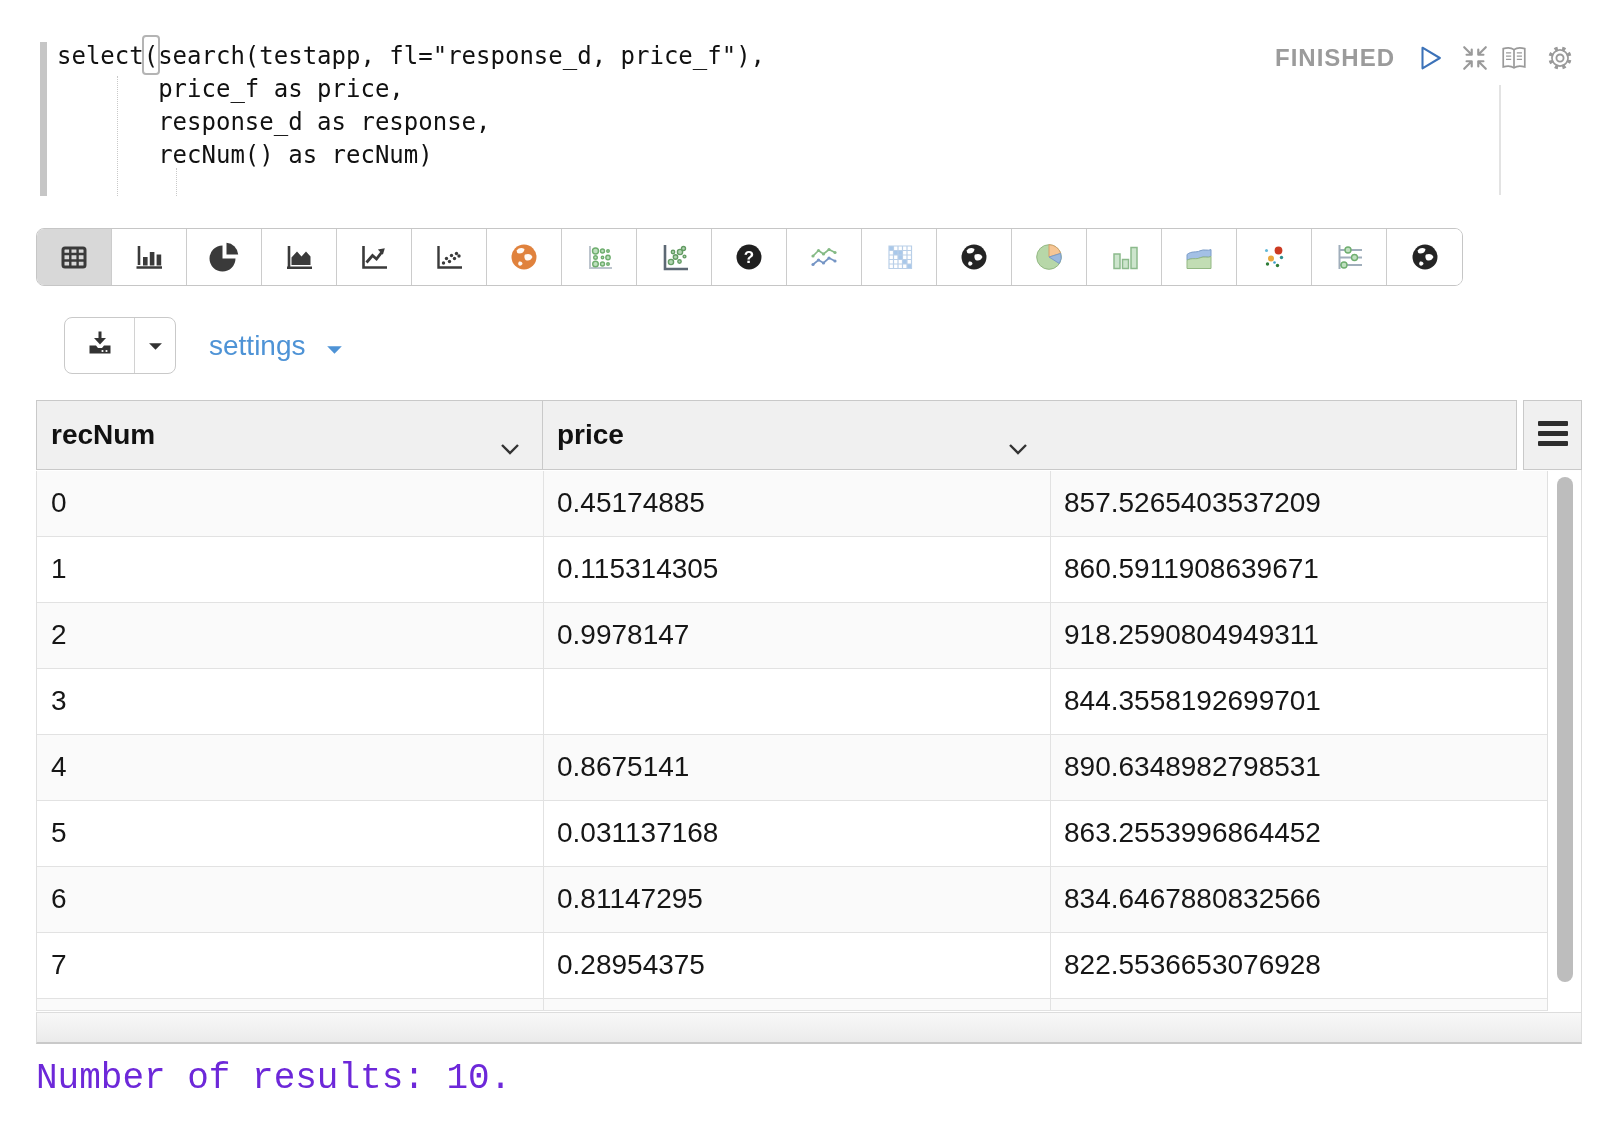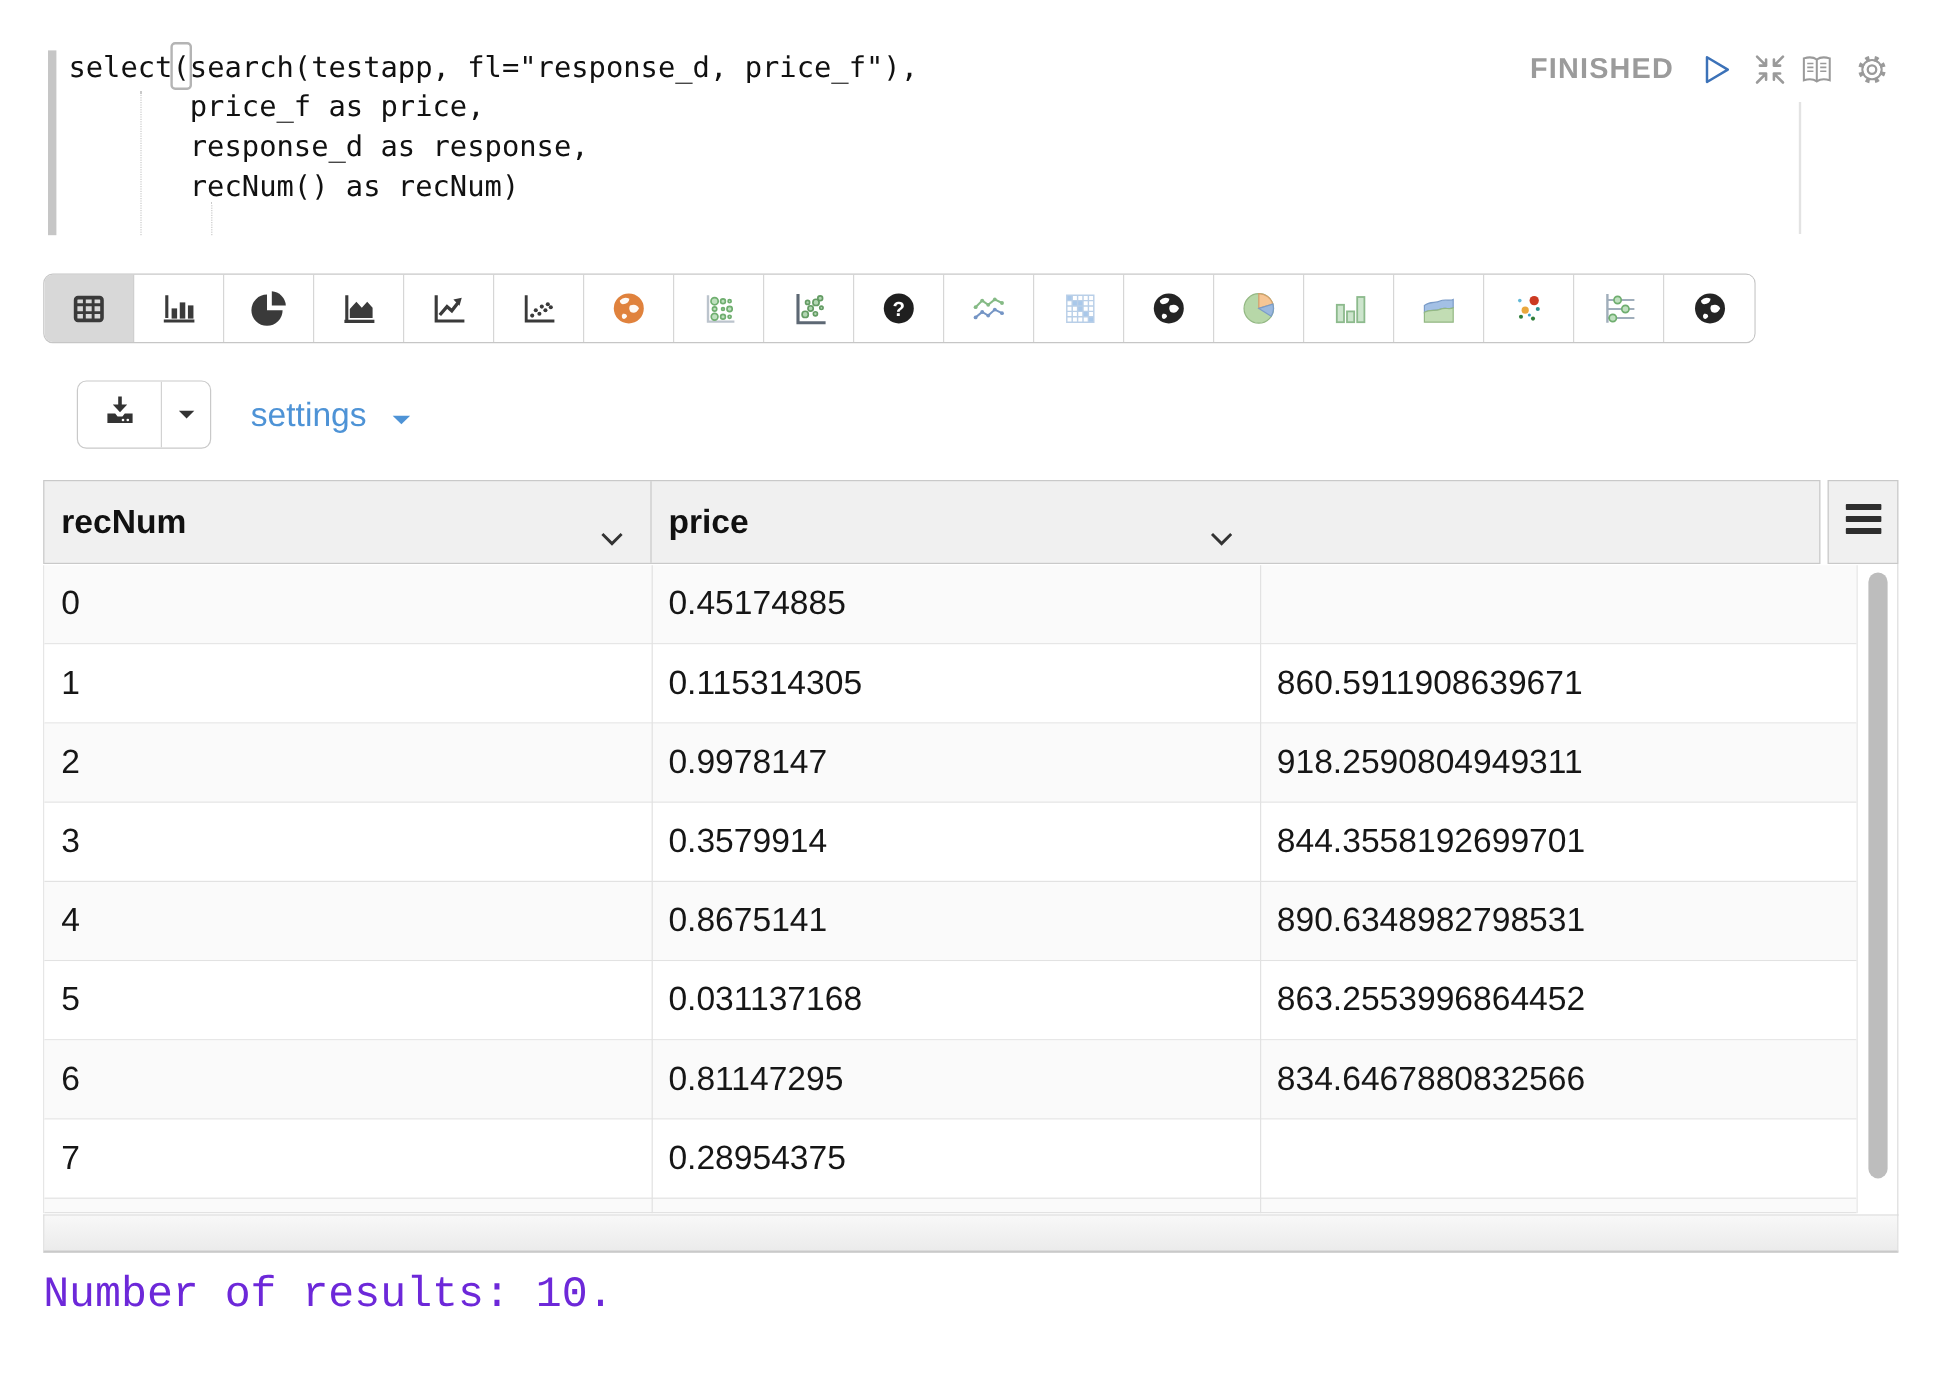--- a/index.html
+++ b/index.html
@@ -357,54 +357,55 @@
     </span>
   </div>
 
   <div class="grid-body">
     <div class="col-sep sep-1"></div>
     <div class="col-sep sep-2"></div>
     <div id="rows-host">
         <div class="grid-row stripe">
     <div class="cell c-recnum">0</div>
     <div class="cell c-price">0.45174885</div>
+    <div class="cell c-response">857.5265403537209</div>
   </div>
         <div class="grid-row">
     <div class="cell c-recnum">1</div>
     <div class="cell c-price">0.115314305</div>
     <div class="cell c-response">860.5911908639671</div>
   </div>
         <div class="grid-row stripe">
     <div class="cell c-recnum">2</div>
     <div class="cell c-price">0.9978147</div>
     <div class="cell c-response">918.2590804949311</div>
   </div>
         <div class="grid-row">
     <div class="cell c-recnum">3</div>
-    <div class="cell c-price">0.3579914</div>
     <div class="cell c-response">844.3558192699701</div>
   </div>
         <div class="grid-row stripe">
     <div class="cell c-recnum">4</div>
     <div class="cell c-price">0.8675141</div>
     <div class="cell c-response">890.6348982798531</div>
   </div>
         <div class="grid-row">
     <div class="cell c-recnum">5</div>
     <div class="cell c-price">0.031137168</div>
     <div class="cell c-response">863.2553996864452</div>
   </div>
         <div class="grid-row stripe">
     <div class="cell c-recnum">6</div>
     <div class="cell c-price">0.81147295</div>
     <div class="cell c-response">834.6467880832566</div>
   </div>
         <div class="grid-row">
     <div class="cell c-recnum">7</div>
     <div class="cell c-price">0.28954375</div>
+    <div class="cell c-response">822.5536653076928</div>
   </div>
       </div>
     <div class="partial-row"></div>
   </div>
   <div class="vscroll-edge"></div>
   <div class="vscroll-thumb"></div>
   <div class="grid-footer"></div>
 
   <div class="results-line">Number of results: 10.</div>
 

